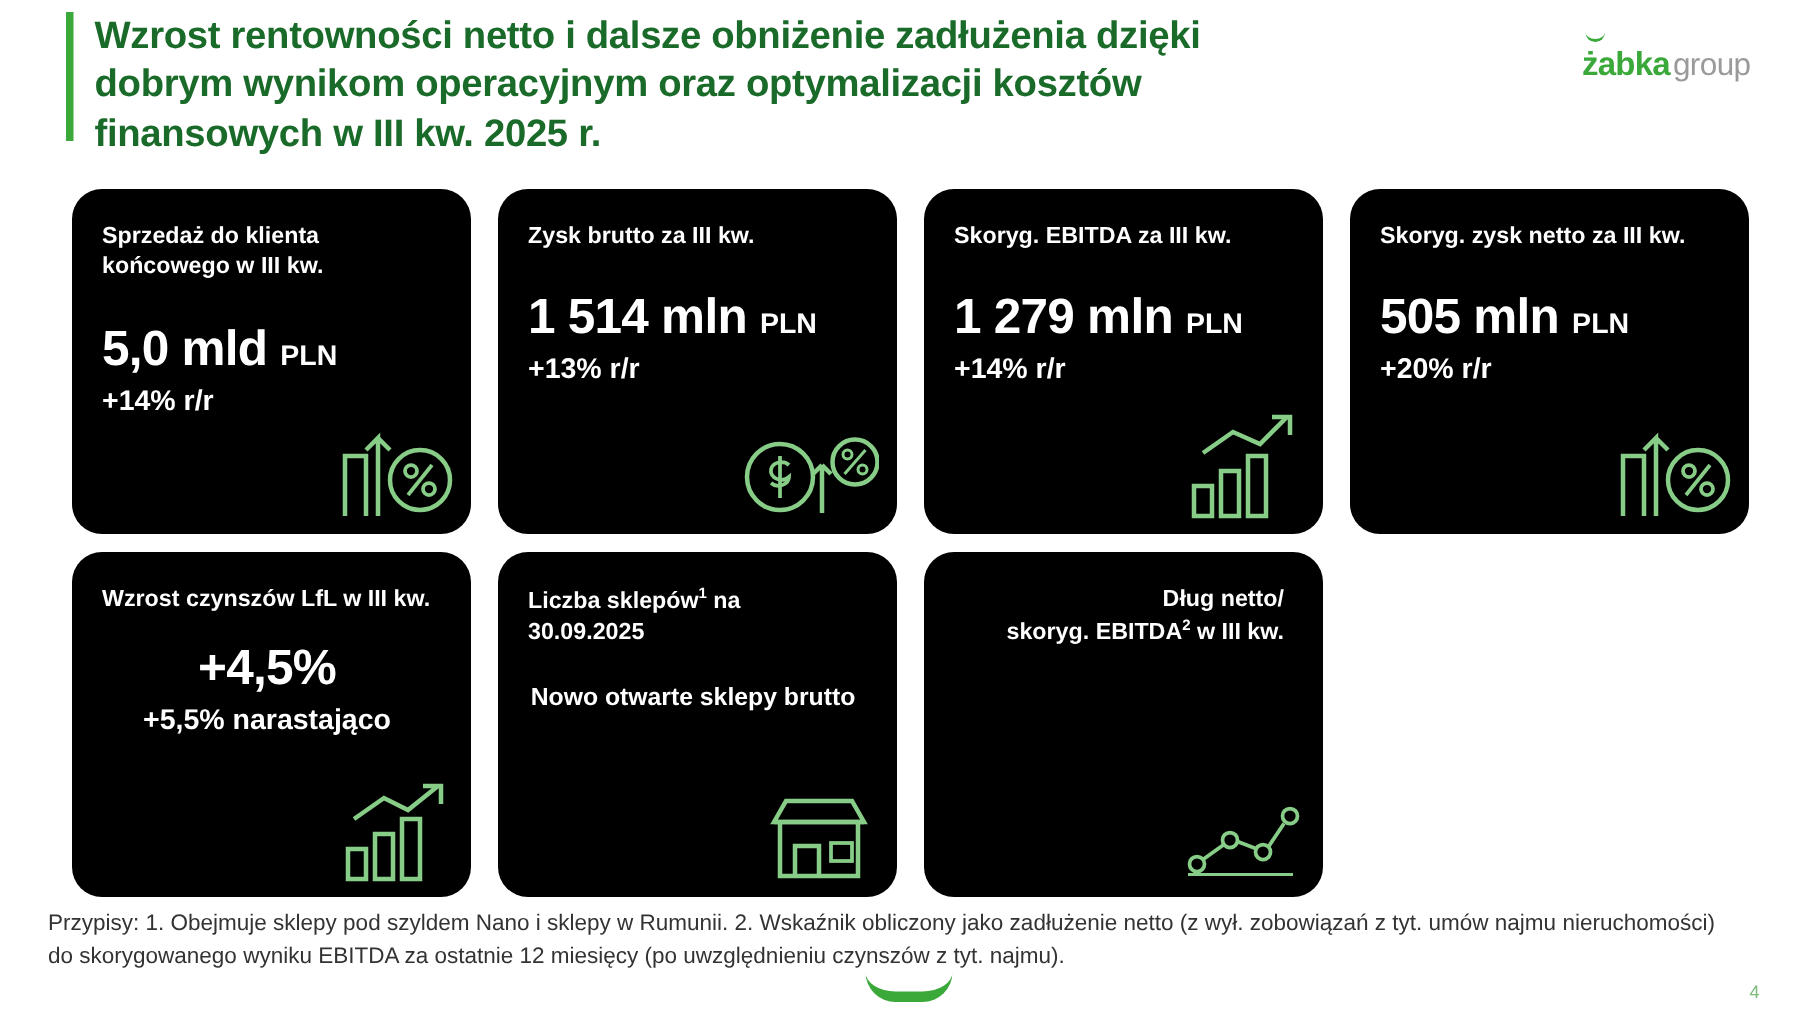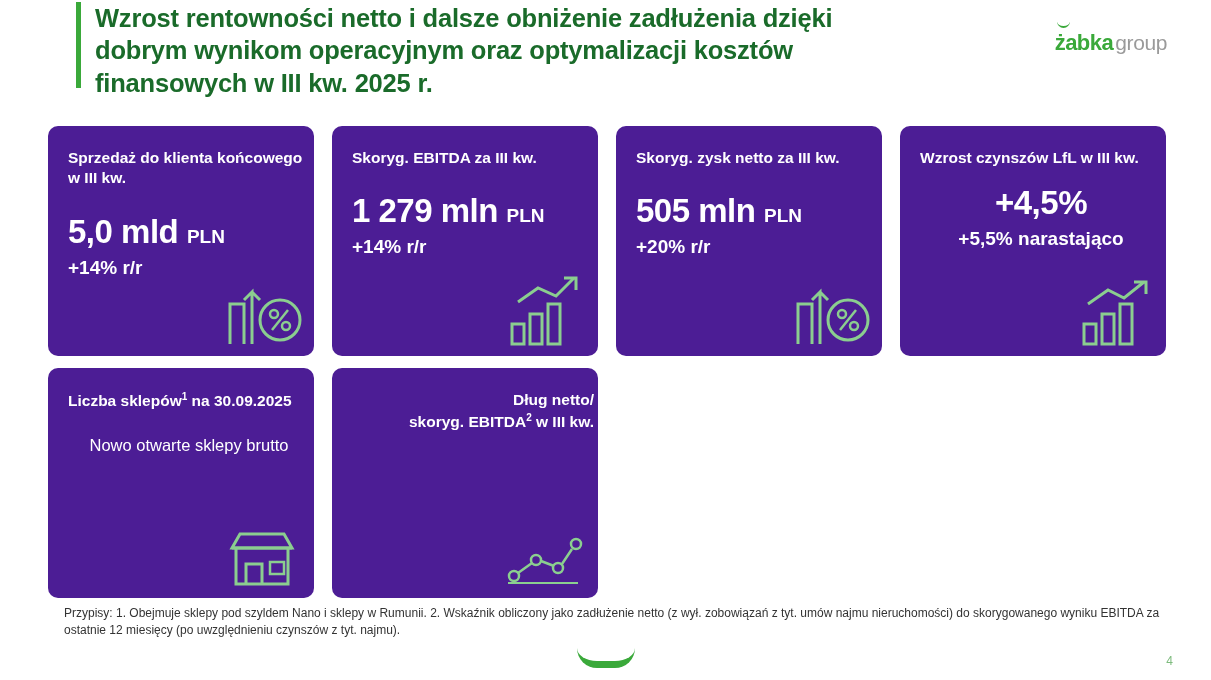--- a/index.html
+++ b/index.html
@@ -18,22 +18,21 @@
   }
 
   
   .header {
     position: absolute;
     top: 0px;
     left: 0px;
     width: 1211px;
     height: 105px;
     display: flex;
-    align-items: flex-start;
-    padding-left: 32px;
+    align-items: flex-end;
   }
   .title-wrap {
     display: flex;
     align-items: stretch;
     margin-left: 44px;
     margin-top: 2px;
   }
   .title-bar {
     width: 5px;
     background: #3aa93a;
@@ -85,25 +84,25 @@
     top: 126px;
     width: 1118px;
     display: grid;
     grid-template-columns: repeat(4, 266px);
     grid-template-rows: 230px 230px;
     column-gap: 18px;
     row-gap: 12px;
   }
   .card {
     position: relative;
-    background: #4c1d95;
-    border-radius: 10px;
+    background: #000000;
+    border-radius: 20px;
     color: #ffffff;
     overflow: hidden;
-    padding: 22px 4px 14px 20px;
+    padding: 22px 26px 14px 20px;
     display: flex;
     flex-direction: column;
   }
   .card .label {
     font-size: 15.5px;
     font-weight: bold;
     line-height: 1.32;
     z-index: 2;
     position: relative;
   }
@@ -132,21 +131,21 @@
     letter-spacing: 0;
   }
   .sub {
     font-size: 19px;
     font-weight: bold;
     margin-top: 7px;
     line-height: 1.15;
   }
   .sub2 {
     font-size: 16.5px;
-    font-weight: normal;
+    font-weight: bold;
     margin-top: 5px;
     line-height: 1.25;
   }
 
   
   .row1 .values { margin-top: 26px; margin-bottom: auto; }
   .row2 .values { margin-top: 18px; margin-bottom: auto; }
 
   
   .deco {
@@ -154,25 +153,25 @@
     right: 12px;
     bottom: 8px;
     z-index: 1;
     opacity: 0.95;
     pointer-events: none;
   }
 
   
   .footnote {
     position: absolute;
-    left: 64px;
+    left: 32px;
     top: 605px;
     width: 1120px;
     color: #333333;
-    font-size: 12px;
+    font-size: 15px;
     line-height: 1.45;
   }
 
   
   .bottom-swoosh {
     position: absolute;
     left: 50%;
     transform: translateX(-50%);
     bottom: 12px;
     width: 58px;
@@ -216,20 +215,36 @@
       <svg class="deco" width="92" height="78" viewBox="0 0 92 78">
         <path d="M20 74 V34 h14 V74" fill="none" stroke="#8fd98f" stroke-width="3"></path>
         <path d="M42 74 V22 L34 30 M42 22 L50 30" fill="none" stroke="#8fd98f" stroke-width="3"></path>
         <circle cx="70" cy="50" r="20" fill="none" stroke="#8fd98f" stroke-width="3"></circle>
         <circle cx="64" cy="44" r="4" fill="none" stroke="#8fd98f" stroke-width="2.5"></circle>
         <circle cx="76" cy="56" r="4" fill="none" stroke="#8fd98f" stroke-width="2.5"></circle>
         <path d="M62 60 L78 40" stroke="#8fd98f" stroke-width="2.5"></path>
       </svg>
     </div>
 
+    <div class="card row1">
+      <div class="label">Zysk brutto za III kw.</div>
+      <div class="values">
+        <div class="big"><span>1 514 mln</span> <span class="unit">PLN</span></div>
+        <div class="sub">+13% r/r</div>
+      </div>
+      <svg class="deco" width="96" height="78" viewBox="0 0 96 78">
+        <circle cx="30" cy="48" r="22" fill="none" stroke="#8fd98f" stroke-width="3"></circle>
+        <path d="M30 34 v28 M36 40 a7 6 0 0 0 -12 3 a7 6 0 0 0 12 5 a7 6 0 0 1 -12 4" fill="none" stroke="#8fd98f" stroke-width="2.5"></path>
+        <path d="M58 72 V40 M58 40 L52 46 M58 40 L64 46" fill="none" stroke="#8fd98f" stroke-width="3"></path>
+        <circle cx="80" cy="38" r="15" fill="none" stroke="#8fd98f" stroke-width="3"></circle>
+        <circle cx="75" cy="33" r="3" fill="none" stroke="#8fd98f" stroke-width="2"></circle>
+        <circle cx="85" cy="43" r="3" fill="none" stroke="#8fd98f" stroke-width="2"></circle>
+        <path d="M73 46 L87 30" stroke="#8fd98f" stroke-width="2"></path>
+      </svg>
+    </div>
 
     <div class="card row1">
       <div class="label">Skoryg. EBITDA za III kw.</div>
       <div class="values">
         <div class="big"><span>1 279 mln</span> <span class="unit">PLN</span></div>
         <div class="sub">+14% r/r</div>
       </div>
       <svg class="deco" width="92" height="78" viewBox="0 0 92 78">
         <rect x="18" y="54" width="12" height="20" fill="none" stroke="#8fd98f" stroke-width="3"></rect>
         <rect x="36" y="44" width="12" height="30" fill="none" stroke="#8fd98f" stroke-width="3"></rect>

